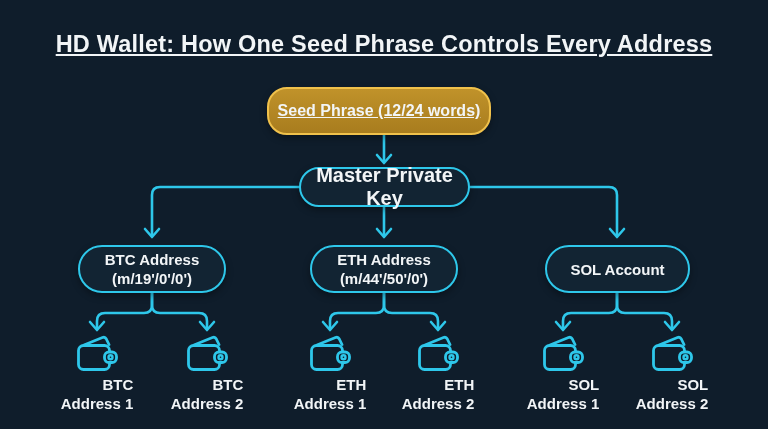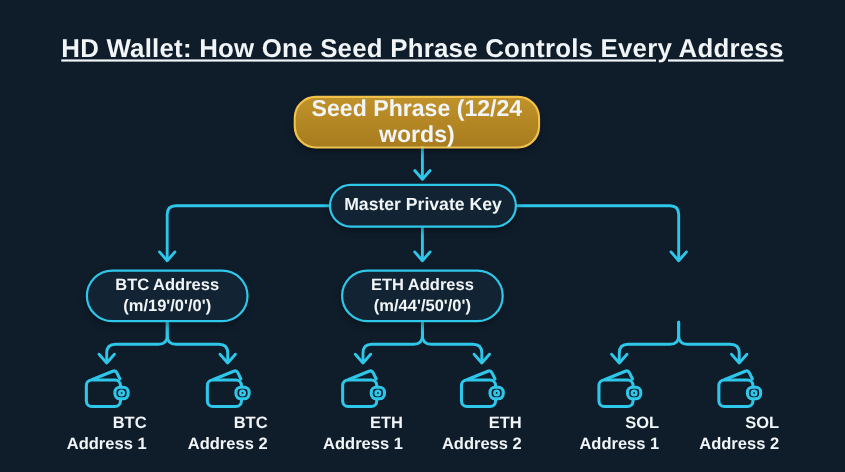--- a/index.html
+++ b/index.html
@@ -37,30 +37,30 @@
     box-sizing:border-box;
     color:var(--text,#f2f5f7);
     text-align:center;
     box-shadow:0 3px 7px rgba(0,0,0,.35);
   }
   .node-seed{
     left:267px;top:87px;width:224px;height:48px;
     border-radius:20px;
     border:2.5px solid var(--gold-border,#f0c14b);
     background:linear-gradient(180deg,var(--gold-fill-top,#c0922a),var(--gold-fill-bottom,#a87c1e));
-    font-size:21px;font-weight:bold;
+    font-size:16px;font-weight:bold;text-decoration:underline;
   }
   .node-cyan{
     border:2.5px solid var(--cyan,#2ec7ea);
     background:var(--node-fill,#122433);
   }
   .node-master{
     left:299px;top:167px;width:171px;height:40px;
     border-radius:20px;
-    font-size:16px;font-weight:bold;
+    font-size:20px;font-weight:bold;
   }
   .node-account{
     top:245px;height:48px;border-radius:24px;
     font-size:15px;font-weight:bold;line-height:19px;
   }
   .node-account.btc{left:78px;width:148px;}
   .node-account.eth{left:310px;width:148px;}
   .node-account.sol{left:545px;width:145px;}
   .wallet-unit{
     position:absolute;top:335px;width:110px;
@@ -127,20 +127,24 @@
   <div class="node node-cyan node-account btc">
     <div>BTC Address</div>
     <div>(m/19'/0'/0')</div>
   </div>
 
   <div class="node node-cyan node-account eth">
     <div>ETH Address</div>
     <div>(m/44'/50'/0')</div>
   </div>
 
+  <div class="node node-cyan node-account sol">
+    <div>SOL Account</div>
+    <div></div>
+  </div>
 
   <div class="wallet-unit" style="left:42px">
     <svg width="44" height="38" viewBox="0 0 44 38">
       <path class="icon-stroke" stroke-width="2.8" d="M9 10 L27.5 2.5 Q30 1.5 31.3 4 L34 9.5"></path>
       <rect class="icon-stroke" stroke-width="2.8" x="3.5" y="10.5" width="31" height="24" rx="5"></rect>
       <rect class="icon-mask icon-stroke" stroke-width="2.8" x="29.5" y="17" width="12" height="10.5" rx="4.5"></rect>
       <circle class="icon-stroke" stroke-width="2.4" cx="35.5" cy="22.2" r="2"></circle>
     </svg>
     <div class="addr-label">
       <div>BTC</div>

